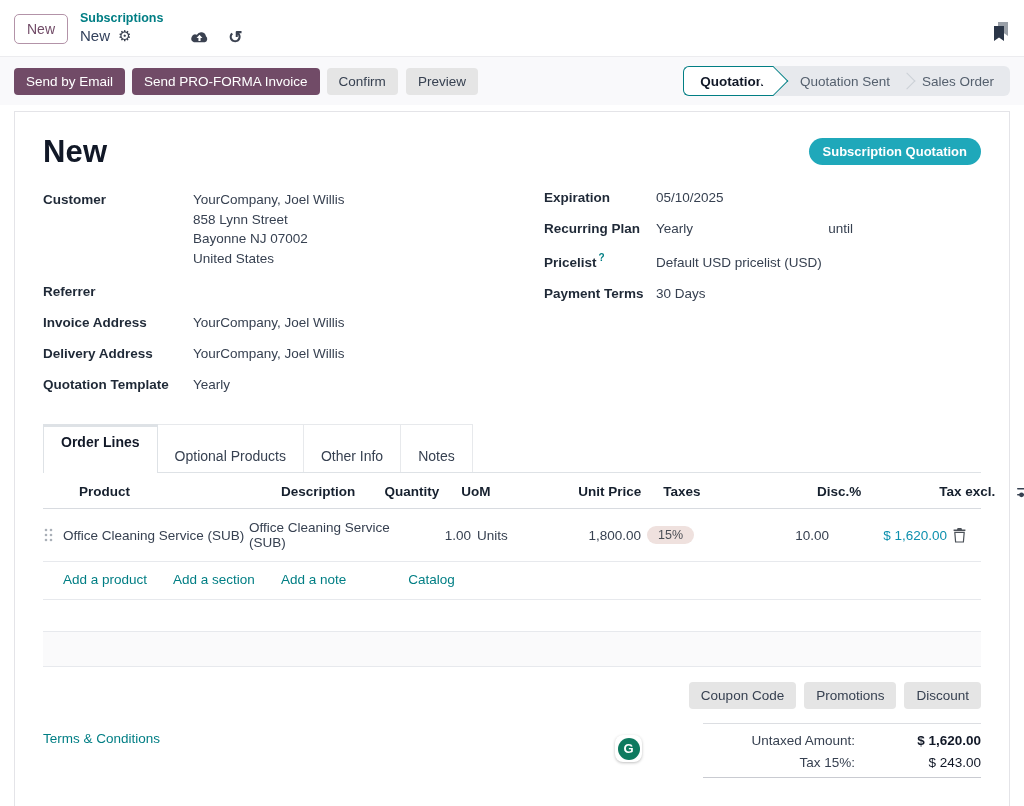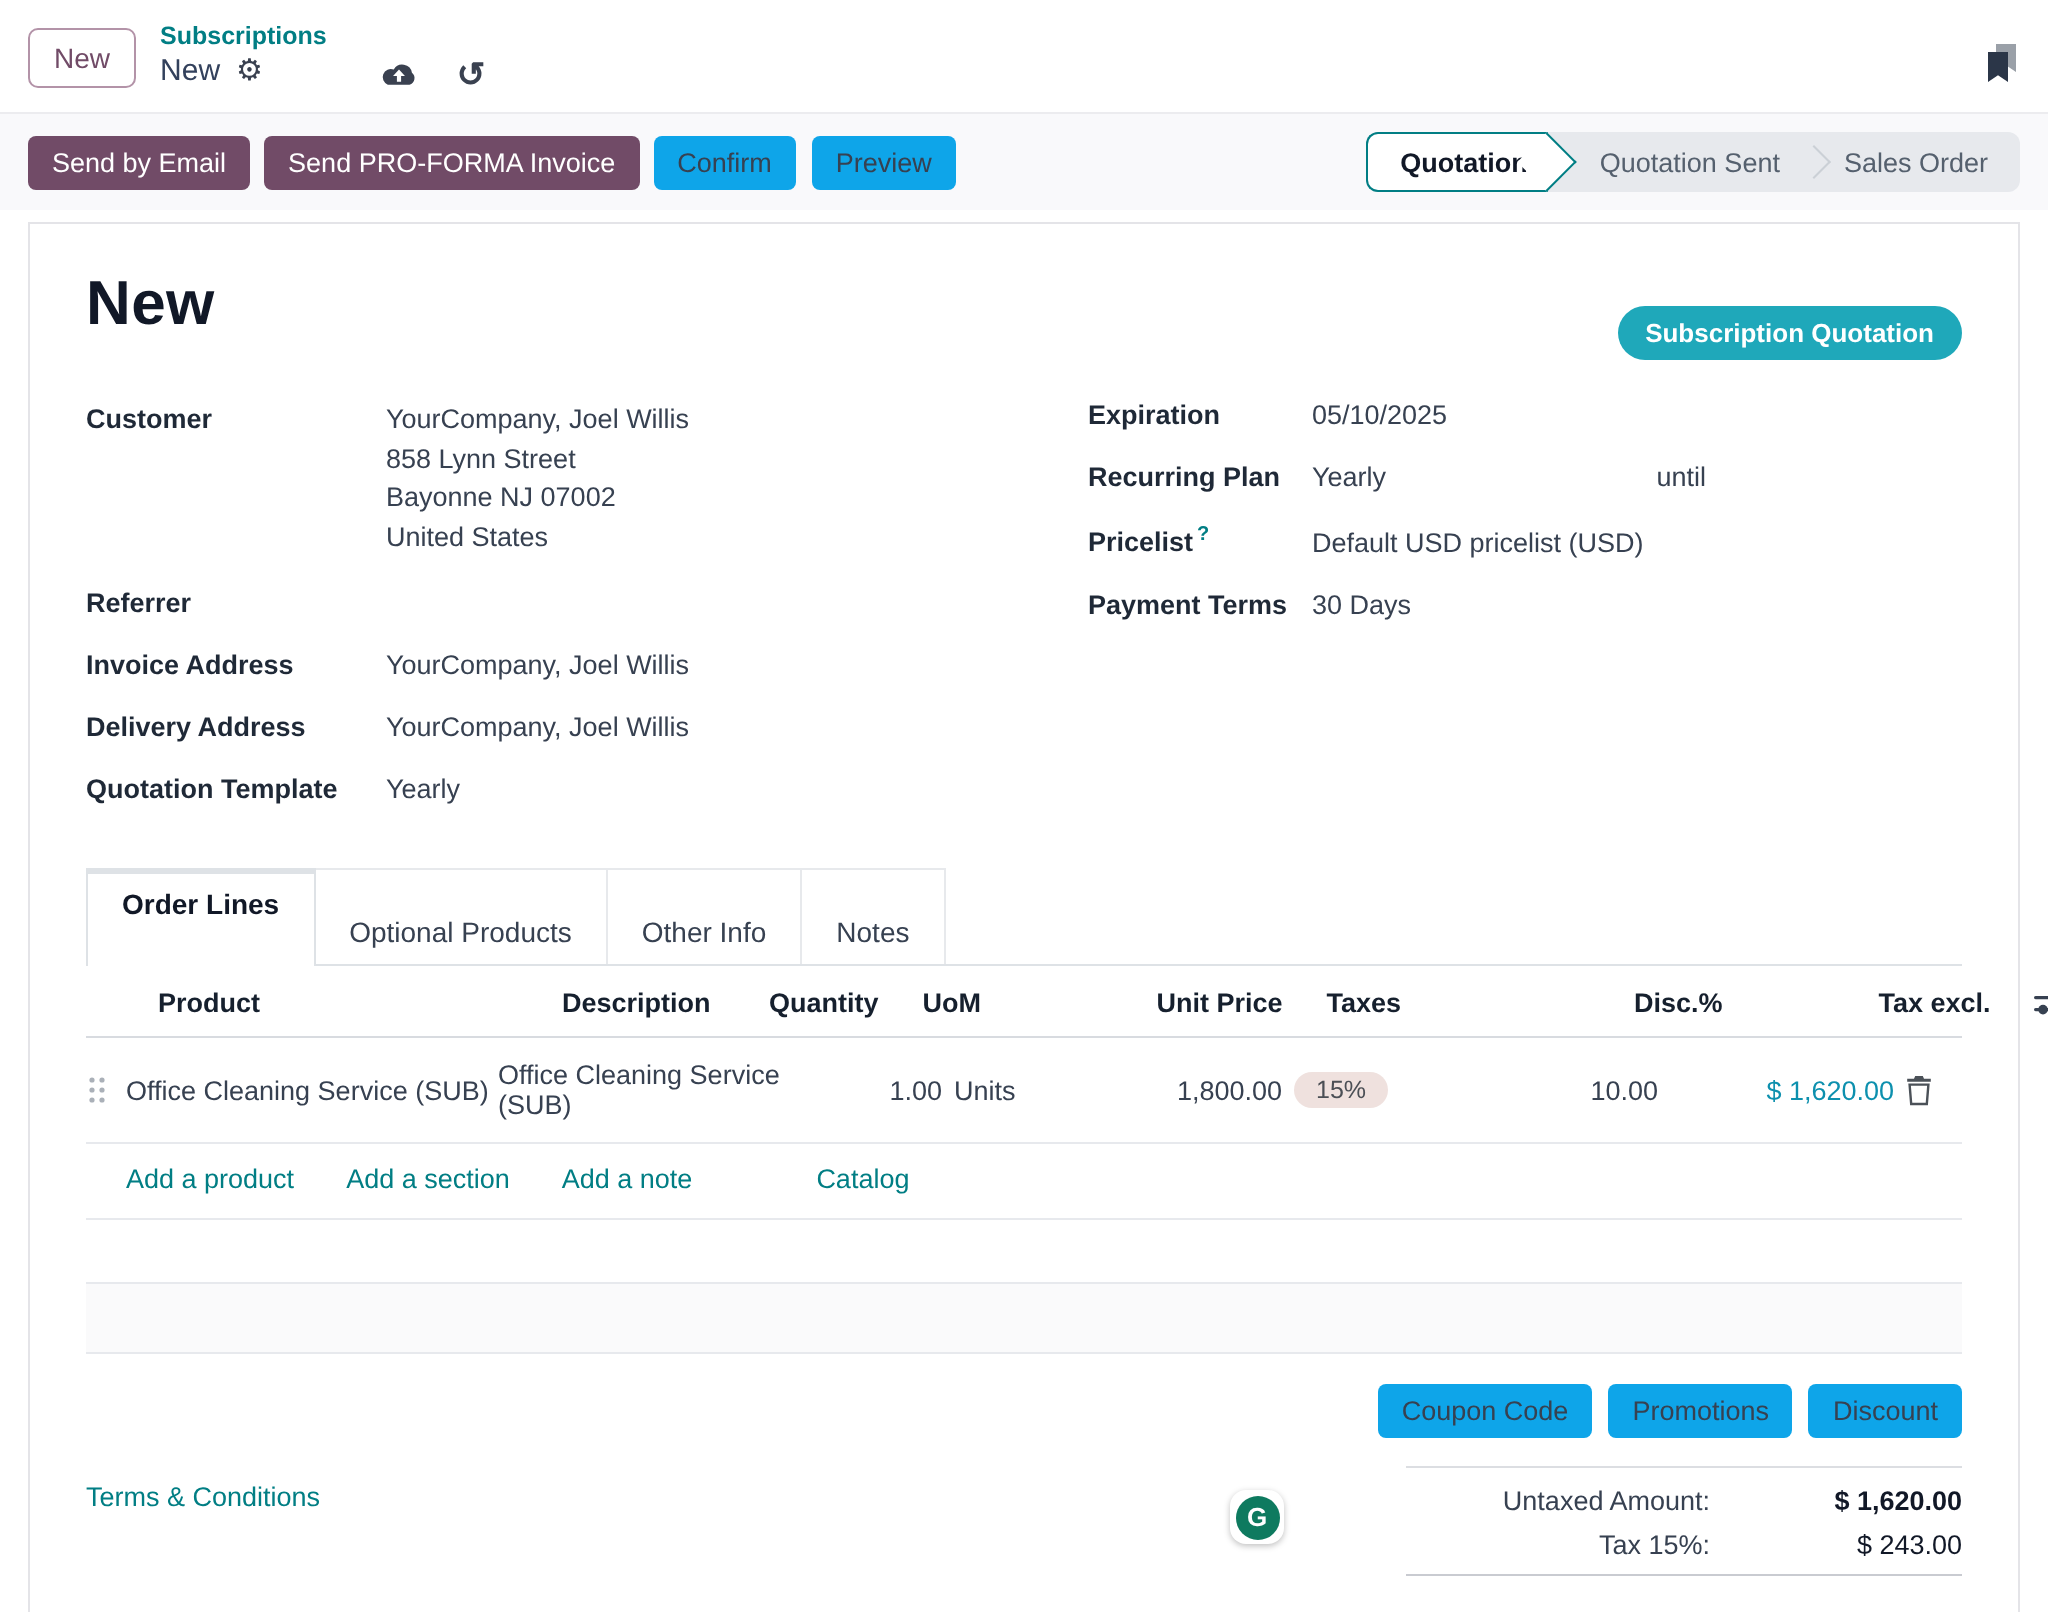--- a/index.html
+++ b/index.html
@@ -22,21 +22,21 @@
   .crumb-rec-line { display:flex; align-items:center; gap:8px; font-size:15px; color:#33415c; }
   .glyph-icon { color:#3a4150; font-style:normal; }
   .gear { font-size:15px; }
   .undo { font-size:17px; font-weight:700; margin-left:4px; }
   .save-icons { display:flex; align-items:center; gap:14px; margin-left:26px; margin-top:18px; }
   .bookmark-wrap { margin-left:auto; margin-top:6px; }
   
   .action-bar { display:flex; align-items:center; padding:9px 14px; background:#f9f9fb; }
   .btn { border:none; border-radius:4px; padding:6px 12px; font-size:13.5px; font-weight:500; cursor:pointer; font-family:inherit; }
   .btn-primary { background:#714B67; color:#fff; margin-right:7px; }
-  .btn-secondary { background:#0ea5e9; color:#374151; margin-right:8px; }
+  .btn-secondary { background:#e5e5e5; color:#374151; margin-right:8px; }
   .statusbar { margin-left:auto; display:flex; align-items:stretch; background:#e7e9ed; border-radius:6px; height:30px; overflow:visible; }
   .step { display:flex; align-items:center; padding:0 16px; color:#55606e; font-weight:500; position:relative; cursor:pointer; white-space:nowrap; }
   .step.active {
     background:#fff; border:1px solid #017E84; border-right:none; border-radius:6px 0 0 6px;
     color:#111827; font-weight:700; padding:0 10px 0 16px; z-index:2;
   }
   .step.active::after {
     content:""; position:absolute; right:-10px; top:50%; width:20px; height:20px;
     transform:translateY(-50%) rotate(45deg); background:#fff;
     border-top:1px solid #017E84; border-right:1px solid #017E84; z-index:1;
@@ -48,21 +48,21 @@
     transform:translateY(-50%) rotate(45deg);
     border-top:1px solid #cbd0d6; border-right:1px solid #cbd0d6;
   }
   .step.last { border-radius:0 6px 6px 0; }
   
   .sheet { margin:6px 14px 0; background:#fff; border:1px solid #e4e4e8; border-bottom:1px solid #e4e4e8; padding:22px 28px 18px; position:relative; }
   .title-row { display:flex; align-items:flex-start; }
   h1.rec-title { font-size:31px; font-weight:700; color:#111827; letter-spacing:.2px; }
   .badge {
     margin-left:auto; background:#1FA8BA; color:#fff; font-weight:700; font-size:13px;
-    padding:6px 14px; border-radius:999px; margin-top:19px; cursor:pointer;
+    padding:6px 14px; border-radius:999px; margin-top:4px; cursor:pointer;
   }
   
   .field-grid { display:grid; grid-template-columns:1fr 1fr; column-gap:64px; margin-top:20px; }
   .fgroup .frow { display:grid; margin-bottom:13px; align-items:baseline; }
   .fg-left .frow { grid-template-columns:150px 1fr; }
   .fg-right .frow { grid-template-columns:112px 1fr; }
   .flabel { font-weight:700; color:#1f2937; font-size:13.5px; }
   .fvalue { color:#374151; }
   .addr-line { line-height:1.45; }
   .frow.tall { margin-bottom:16px; }

